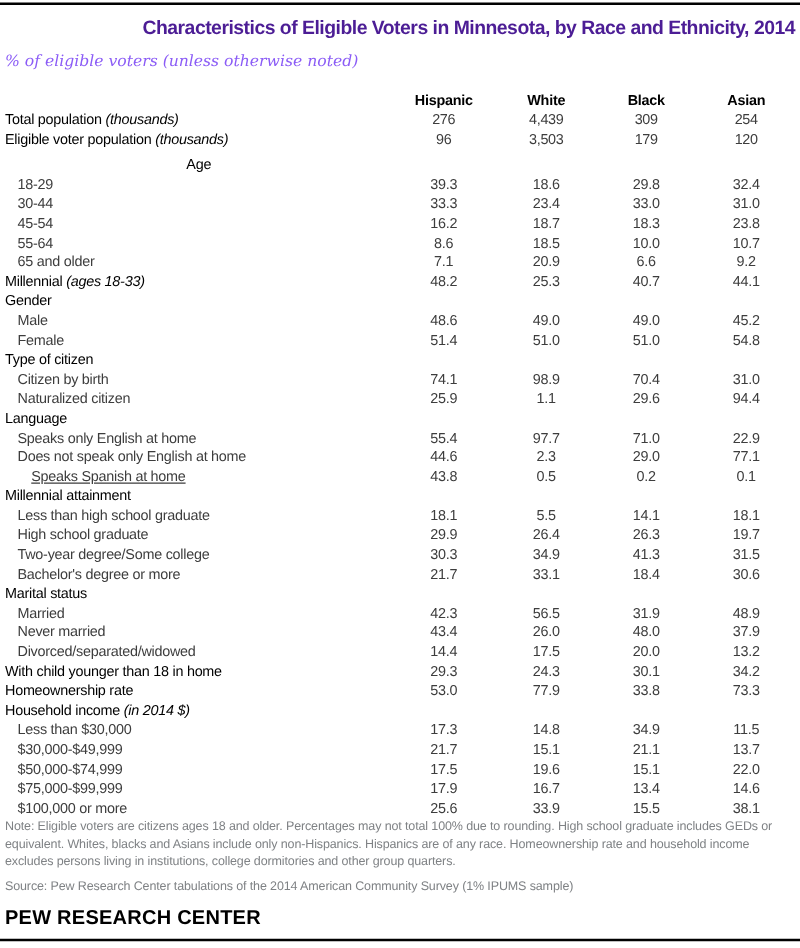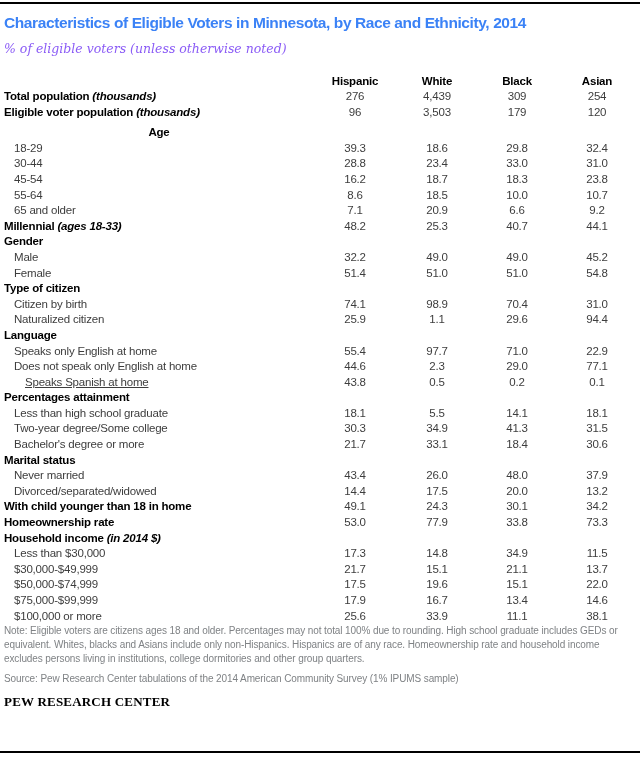--- a/index.html
+++ b/index.html
@@ -15,23 +15,24 @@
   .rule-top {
     height: 2px; background: #000;
     margin-top: 2px;
   }
   .rule-bottom {
     position: absolute; left: 0; right: 0; bottom: 5px;
     height: 2px; background: #000;
   }
   .title {
     margin-top: 9px;
-    font-size: 15.5px; font-weight: bold; color: #3b82f6;
+    font-size: 15.5px; font-weight: bold; color: #4c1d95;
     letter-spacing: -0.4px;
     line-height: 20px;
+    text-align: right;
   }
   .subtitle {
     margin-top: 8px;
     font-family: "DejaVu Serif", serif;
     font-style: italic;
     font-size: 12.5px; color: #8b5cf6;
     line-height: 16px;
   }
   .table { margin-top: 17px; width: 634px; }
   .trow, .thead {
@@ -45,38 +46,37 @@
   .thead .cell {
     font-size: 11.5px; font-weight: bold; color: #000;
     text-align: center; letter-spacing: -0.2px;
   }
   .cell { white-space: nowrap; overflow: visible; }
   .label {
     font-size: 11.5px; color: #3d3d3d; letter-spacing: -0.2px;
   }
   .label.indent1 { padding-left: 10px; }
   .label.indent2 { padding-left: 21px; text-decoration: underline; }
-  .trow.bold .label { font-weight: bold; color: #000; }
+  .trow.bold .label { font-weight: normal; color: #000; }
   .val {
     font-size: 11.5px; color: #3d3d3d;
     text-align: center; letter-spacing: -0.2px;
   }
   .trow.gap { margin-top: 5px; text-align: center; }
   .note, .source {
     font-size: 10px; color: #7f8285;
     letter-spacing: -0.1px;
     line-height: 13.8px;
   }
   .note { }
   .source { margin-top: 6px; }
   .brand {
     margin-top: 9px;
-    font-size: 13px; font-weight: bold; color: #000;
+    font-size: 16px; font-weight: bold; color: #000;
     letter-spacing: 0.2px;
-    font-family: Liberation Serif, serif;
   }
 </style>
 </head>
 <body>
 
 <div class="rule-top"></div>
 
 <div class="content">
   <div class="title">Characteristics of Eligible Voters in Minnesota, by Race and Ethnicity, 2014</div>
   <div class="subtitle">% of eligible voters (unless otherwise noted)</div>
@@ -115,21 +115,21 @@
         </div>
         <div class="trow">
           <div class="cell label indent1">18-29</div>
           <div class="cell val">39.3</div>
           <div class="cell val">18.6</div>
           <div class="cell val">29.8</div>
           <div class="cell val">32.4</div>
         </div>
         <div class="trow">
           <div class="cell label indent1">30-44</div>
-          <div class="cell val">28.8</div>
+          <div class="cell val">33.3</div>
           <div class="cell val">23.4</div>
           <div class="cell val">33.0</div>
           <div class="cell val">31.0</div>
         </div>
         <div class="trow">
           <div class="cell label indent1">45-54</div>
           <div class="cell val">16.2</div>
           <div class="cell val">18.7</div>
           <div class="cell val">18.3</div>
           <div class="cell val">23.8</div>
@@ -157,21 +157,21 @@
         </div>
         <div class="trow bold">
           <div class="cell label indent0">Gender</div>
           <div class="cell val"></div>
           <div class="cell val"></div>
           <div class="cell val"></div>
           <div class="cell val"></div>
         </div>
         <div class="trow">
           <div class="cell label indent1">Male</div>
-          <div class="cell val">32.2</div>
+          <div class="cell val">48.6</div>
           <div class="cell val">49.0</div>
           <div class="cell val">49.0</div>
           <div class="cell val">45.2</div>
         </div>
         <div class="trow">
           <div class="cell label indent1">Female</div>
           <div class="cell val">51.4</div>
           <div class="cell val">51.0</div>
           <div class="cell val">51.0</div>
           <div class="cell val">54.8</div>
@@ -219,34 +219,41 @@
           <div class="cell val">77.1</div>
         </div>
         <div class="trow">
           <div class="cell label indent2">Speaks Spanish at home</div>
           <div class="cell val">43.8</div>
           <div class="cell val">0.5</div>
           <div class="cell val">0.2</div>
           <div class="cell val">0.1</div>
         </div>
         <div class="trow bold">
-          <div class="cell label indent0">Percentages attainment</div>
+          <div class="cell label indent0">Millennial attainment</div>
           <div class="cell val"></div>
           <div class="cell val"></div>
           <div class="cell val"></div>
           <div class="cell val"></div>
         </div>
         <div class="trow">
           <div class="cell label indent1">Less than high school graduate</div>
           <div class="cell val">18.1</div>
           <div class="cell val">5.5</div>
           <div class="cell val">14.1</div>
           <div class="cell val">18.1</div>
         </div>
         <div class="trow">
+          <div class="cell label indent1">High school graduate</div>
+          <div class="cell val">29.9</div>
+          <div class="cell val">26.4</div>
+          <div class="cell val">26.3</div>
+          <div class="cell val">19.7</div>
+        </div>
+        <div class="trow">
           <div class="cell label indent1">Two-year degree/Some college</div>
           <div class="cell val">30.3</div>
           <div class="cell val">34.9</div>
           <div class="cell val">41.3</div>
           <div class="cell val">31.5</div>
         </div>
         <div class="trow">
           <div class="cell label indent1">Bachelor's degree or more</div>
           <div class="cell val">21.7</div>
           <div class="cell val">33.1</div>
@@ -254,36 +261,43 @@
           <div class="cell val">30.6</div>
         </div>
         <div class="trow bold">
           <div class="cell label indent0">Marital status</div>
           <div class="cell val"></div>
           <div class="cell val"></div>
           <div class="cell val"></div>
           <div class="cell val"></div>
         </div>
         <div class="trow">
+          <div class="cell label indent1">Married</div>
+          <div class="cell val">42.3</div>
+          <div class="cell val">56.5</div>
+          <div class="cell val">31.9</div>
+          <div class="cell val">48.9</div>
+        </div>
+        <div class="trow">
           <div class="cell label indent1">Never married</div>
           <div class="cell val">43.4</div>
           <div class="cell val">26.0</div>
           <div class="cell val">48.0</div>
           <div class="cell val">37.9</div>
         </div>
         <div class="trow">
           <div class="cell label indent1">Divorced/separated/widowed</div>
           <div class="cell val">14.4</div>
           <div class="cell val">17.5</div>
           <div class="cell val">20.0</div>
           <div class="cell val">13.2</div>
         </div>
         <div class="trow bold">
           <div class="cell label indent0">With child younger than 18 in home</div>
-          <div class="cell val">49.1</div>
+          <div class="cell val">29.3</div>
           <div class="cell val">24.3</div>
           <div class="cell val">30.1</div>
           <div class="cell val">34.2</div>
         </div>
         <div class="trow bold">
           <div class="cell label indent0">Homeownership rate</div>
           <div class="cell val">53.0</div>
           <div class="cell val">77.9</div>
           <div class="cell val">33.8</div>
           <div class="cell val">73.3</div>
@@ -320,21 +334,21 @@
           <div class="cell label indent1">$75,000-$99,999</div>
           <div class="cell val">17.9</div>
           <div class="cell val">16.7</div>
           <div class="cell val">13.4</div>
           <div class="cell val">14.6</div>
         </div>
         <div class="trow">
           <div class="cell label indent1">$100,000 or more</div>
           <div class="cell val">25.6</div>
           <div class="cell val">33.9</div>
-          <div class="cell val">11.1</div>
+          <div class="cell val">15.5</div>
           <div class="cell val">38.1</div>
         </div>
       </div>
   </div>
 
   <div class="note">Note: Eligible voters are citizens ages 18 and older. Percentages may not total 100% due to rounding. High school graduate includes GEDs or equivalent. Whites, blacks and Asians include only non-Hispanics. Hispanics are of any race. Homeownership rate and household income excludes persons living in institutions, college dormitories and other group quarters.</div>
   <div class="source">Source: Pew Research Center tabulations of the 2014 American Community Survey (1% IPUMS sample)</div>
   <div class="brand">PEW RESEARCH CENTER</div>
 </div>
 

